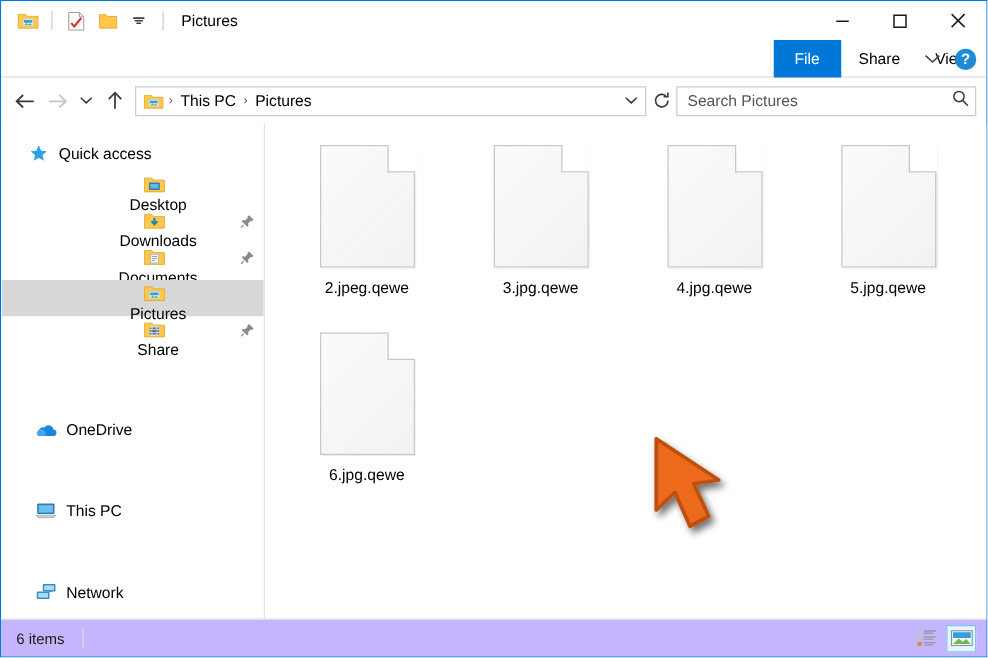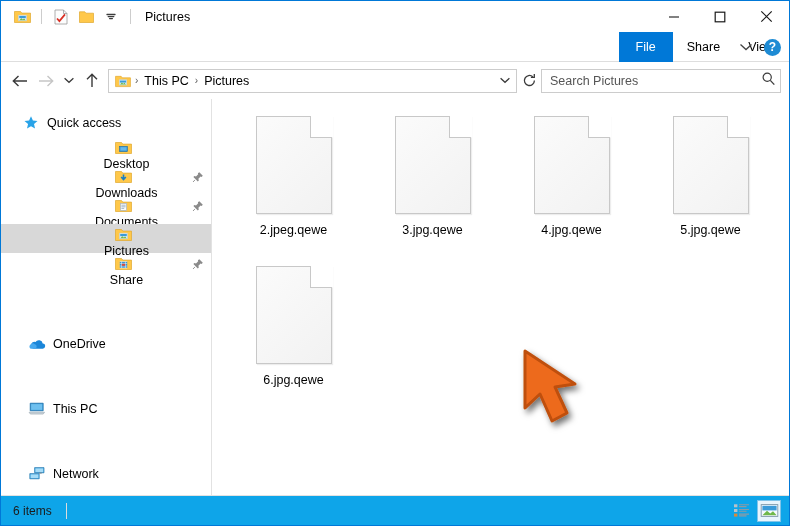--- a/index.html
+++ b/index.html
@@ -234,21 +234,21 @@
     width: 80px; height: 92px;
     pointer-events: none;
     z-index: 40;
   }
 
   
   #statusbar {
     height: 30px; flex: 0 0 30px;
     border-top: 1px solid #e2e2e2;
     display: flex; align-items: center;
-    background: #0ea5e9;
+    background: #c4b5fd;
     padding: 0 8px 0 12px;
     position: relative;
   }
   .status-text { font-size: 12px; color: #1b1b1b; }
   .status-sep { width:1px; height:16px; background:#dcdcdc; margin-left:14px;}
   .view-btns { margin-left: auto; display: flex; align-items: center; gap: 4px; }
   .view-btn {
     width: 24px; height: 22px;
     display: flex; align-items: center; justify-content: center;
     border: 1px solid transparent;

